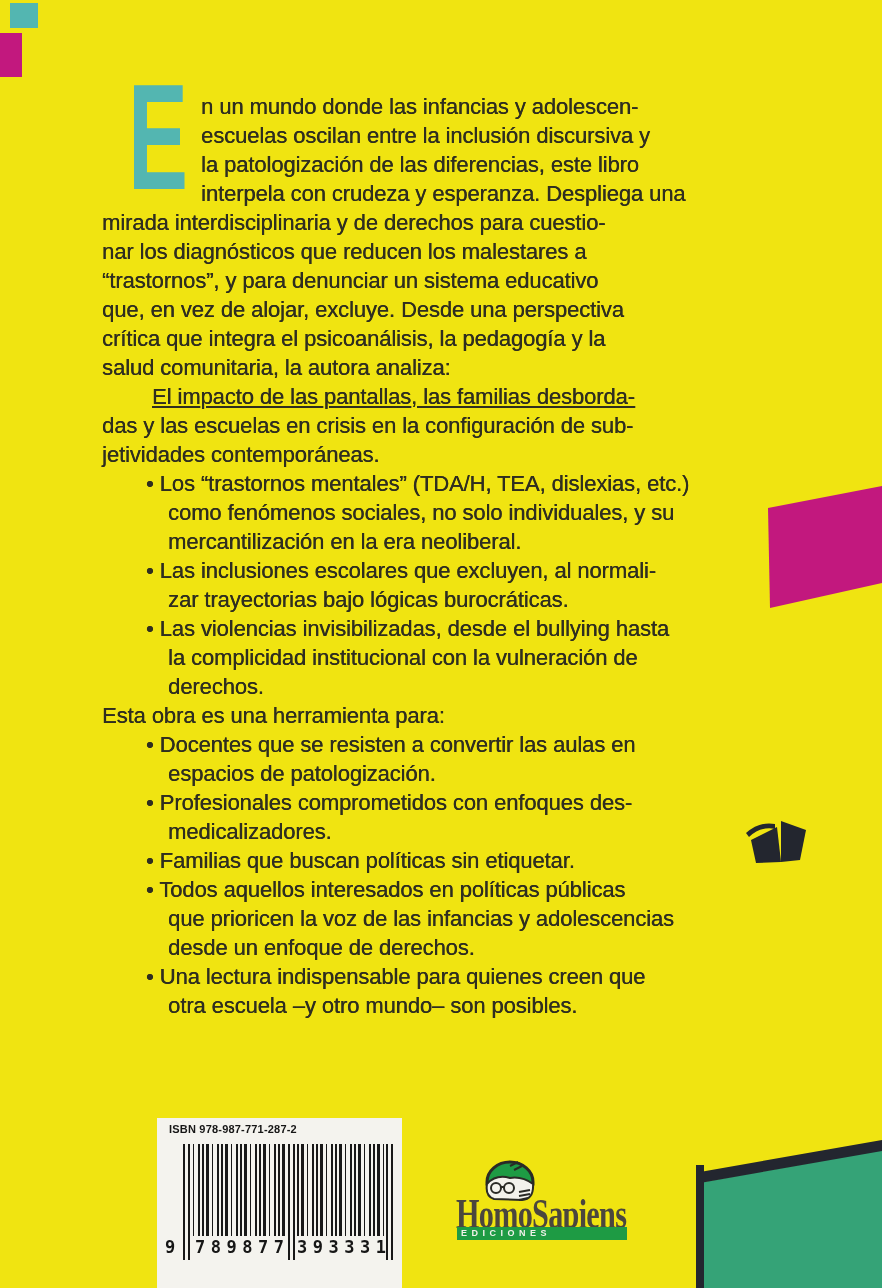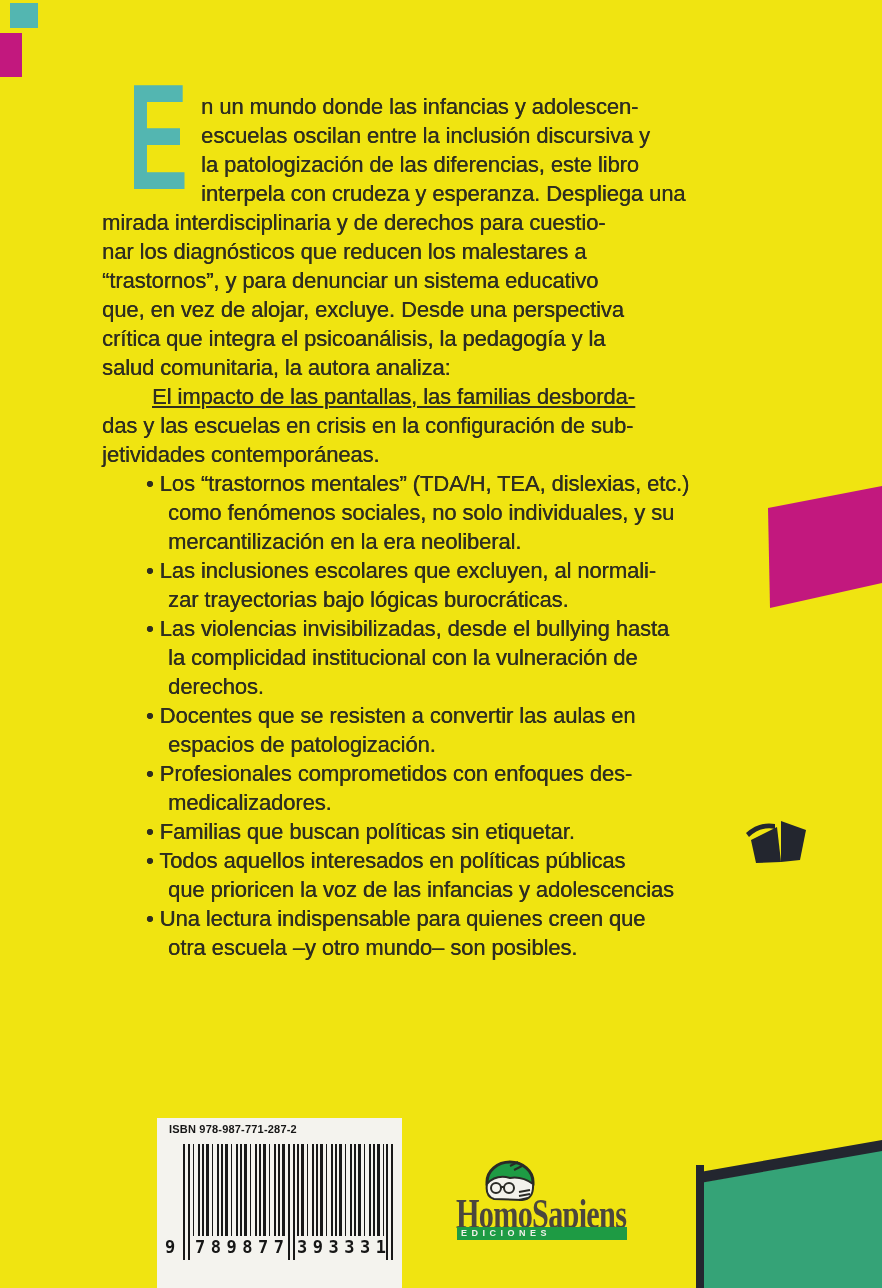--- a/index.html
+++ b/index.html
@@ -82,27 +82,29 @@
       <div class="line">das y las escuelas en crisis en la configuración de sub-</div>
       <div class="line">jetividades contemporáneas.</div>
       <div class="line b1">• Los “trastornos mentales” (TDA/H, TEA, dislexias, etc.)</div>
       <div class="line b2">como fenómenos sociales, no solo individuales, y su</div>
       <div class="line b2">mercantilización en la era neoliberal.</div>
       <div class="line b1">• Las inclusiones escolares que excluyen, al normali-</div>
       <div class="line b2">zar trayectorias bajo lógicas burocráticas.</div>
       <div class="line b1">• Las violencias invisibilizadas, desde el bullying hasta</div>
       <div class="line b2">la complicidad institucional con la vulneración de</div>
       <div class="line b2">derechos.</div>
+      <div class="line">Esta obra es una herramienta para:</div>
       <div class="line b1">• Docentes que se resisten a convertir las aulas en</div>
       <div class="line b2">espacios de patologización.</div>
       <div class="line b1">• Profesionales comprometidos con enfoques des-</div>
       <div class="line b2">medicalizadores.</div>
       <div class="line b1">• Familias que buscan políticas sin etiquetar.</div>
       <div class="line b1">• Todos aquellos interesados en políticas públicas</div>
       <div class="line b2">que prioricen la voz de las infancias y adolescencias</div>
+      <div class="line b2">desde un enfoque de derechos.</div>
       <div class="line b1">• Una lectura indispensable para quienes creen que</div>
       <div class="line b2">otra escuela –y otro mundo– son posibles.</div>
     </div>
 
   <div class="accent-parallelogram"></div>
 
   <svg class="book-icon" width="66" height="60" viewBox="0 0 66 60">
     <path fill="#23262F" d="M2 21 Q16 9 31 12 L31 17 Q17 14 5 25 Z"></path>
     <path fill="#23262F" d="M7 28 L33 15 L37 50 L12 51 Z"></path>
     <path fill="#23262F" d="M37 9 L62 18 L56 48 L37 50 Z"></path>

